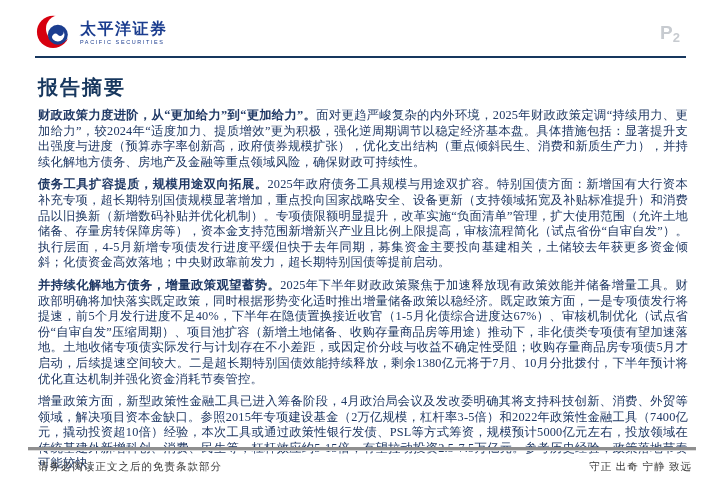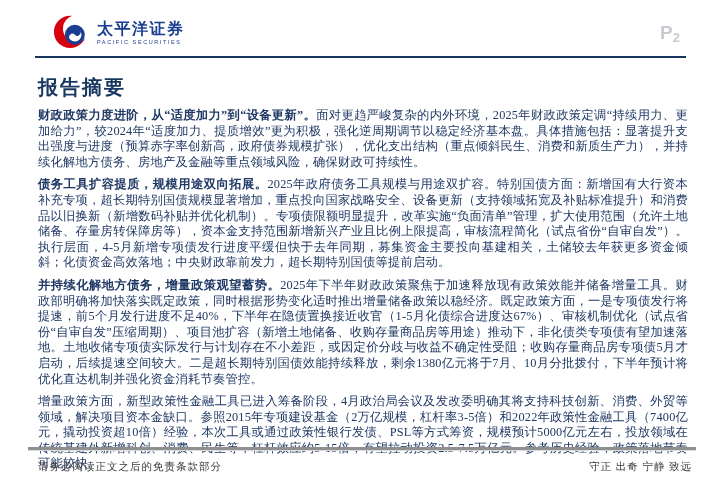--- a/index.html
+++ b/index.html
@@ -2,21 +2,21 @@
 <html><head>
 <meta charset="utf-8">
 <style>
   html,body{margin:0;padding:0;}
   body{
     width:720px;height:482px;background:#ffffff;position:relative;overflow:hidden;
     font-family:"Liberation Serif","DejaVu Serif",serif;
     -webkit-font-smoothing:antialiased;
   }
   
-  .header{position:absolute;left:53px;top:10px;right:32px;height:46px;display:flex;align-items:flex-start;}
+  .header{position:absolute;left:36px;top:10px;right:32px;height:46px;display:flex;align-items:flex-start;}
   .brand{display:flex;align-items:center;gap:6px;}
   .brand-text{display:flex;flex-direction:column;line-height:1;}
   .brand-cn{font-family:"Liberation Sans","DejaVu Sans",sans-serif;font-weight:bold;font-size:16px;color:#1b3d8f;letter-spacing:1.5px;}
   .brand-en{font-family:"Liberation Sans","DejaVu Sans",sans-serif;font-size:5.5px;color:#1b3d8f;letter-spacing:1.6px;margin-top:3px;}
   .pagenum{position:absolute;right:8px;top:12px;color:#c7cbd0;font-family:Liberation Sans, sans-serif;font-weight:bold;font-size:19px;}
   .pagenum .sub{font-size:13px;vertical-align:-3px;}
   .header-rule{position:absolute;left:35px;right:34px;top:56px;height:2px;background:#17375e;}
   
   .content{position:absolute;left:38px;top:74px;width:650px;}
   .page-title{font-size:20px;font-weight:bold;color:#17375e;margin:0 0 7px 0;letter-spacing:2px;}
@@ -49,21 +49,21 @@
       <span class="brand-en">PACIFIC SECURITIES</span>
     </span>
   </div>
   <div class="pagenum"><span>P</span><span class="sub">2</span></div>
 </div>
 <div class="header-rule"></div>
 
 <div class="content">
   <h1 class="page-title">报告摘要</h1>
 
-  <p class="para"><b>财政政策力度进阶，从“适度加力”到“设备更新”。</b><span>面对更趋严峻复杂的内外环境，2025年财政政策定调“持续用力、更加给力”，较2024年“适度加力、提质增效”更为积极，强化逆周期调节以稳定经济基本盘。具体措施包括：显著提升支出强度与进度（预算赤字率创新高，政府债券规模扩张），优化支出结构（重点倾斜民生、消费和新质生产力），并持续化解地方债务、房地产及金融等重点领域风险，确保财政可持续性。</span></p>
+  <p class="para"><b>财政政策力度进阶，从“更加给力”到“更加给力”。</b><span>面对更趋严峻复杂的内外环境，2025年财政政策定调“持续用力、更加给力”，较2024年“适度加力、提质增效”更为积极，强化逆周期调节以稳定经济基本盘。具体措施包括：显著提升支出强度与进度（预算赤字率创新高，政府债券规模扩张），优化支出结构（重点倾斜民生、消费和新质生产力），并持续化解地方债务、房地产及金融等重点领域风险，确保财政可持续性。</span></p>
 
   <p class="para"><b>债务工具扩容提质，规模用途双向拓展。</b><span>2025年政府债务工具规模与用途双扩容。特别国债方面：新增国有大行资本补充专项，超长期特别国债规模显著增加，重点投向国家战略安全、设备更新（支持领域拓宽及补贴标准提升）和消费品以旧换新（新增数码补贴并优化机制）。专项债限额明显提升，改革实施“负面清单”管理，扩大使用范围（允许土地储备、存量房转保障房等），资本金支持范围新增新兴产业且比例上限提高，审核流程简化（试点省份“自审自发”）。执行层面，4-5月新增专项债发行进度平缓但快于去年同期，募集资金主要投向基建相关，土储较去年获更多资金倾斜；化债资金高效落地；中央财政靠前发力，超长期特别国债等提前启动。</span></p>
 
   <p class="para"><b>并持续化解地方债务，增量政策观望蓄势。</b><span>2025年下半年财政政策聚焦于加速释放现有政策效能并储备增量工具。财政部明确将加快落实既定政策，同时根据形势变化适时推出增量储备政策以稳经济。既定政策方面，一是专项债发行将提速，前5个月发行进度不足40%，下半年在隐债置换接近收官（1-5月化债综合进度达67%）、审核机制优化（试点省份“自审自发”压缩周期）、项目池扩容（新增土地储备、收购存量商品房等用途）推动下，非化债类专项债有望加速落地。土地收储专项债实际发行与计划存在不小差距，或因定价分歧与收益不确定性受阻；收购存量商品房专项债5月才启动，后续提速空间较大。二是超长期特别国债效能持续释放，剩余1380亿元将于7月、10月分批拨付，下半年预计将优化直达机制并强化资金消耗节奏管控。</span></p>
 
   <p class="para"><b></b><span>增量政策方面，新型政策性金融工具已进入筹备阶段，4月政治局会议及发改委明确其将支持科技创新、消费、外贸等领域，解决项目资本金缺口。参照2015年专项建设基金（2万亿规模，杠杆率3-5倍）和2022年政策性金融工具（7400亿元，撬动投资超10倍）经验，本次工具或通过政策性银行发债、PSL等方式筹资，规模预计5000亿元左右，投放领域在传统基建外新增科创、消费、民生等，杠杆效应约5-15倍，有望拉动投资2.5-7.5万亿元。参考历史经验，政策落地节奏可能较快。</span></p>
 </div>
 
 <div class="footer-rule"></div>
 <div class="footer">

